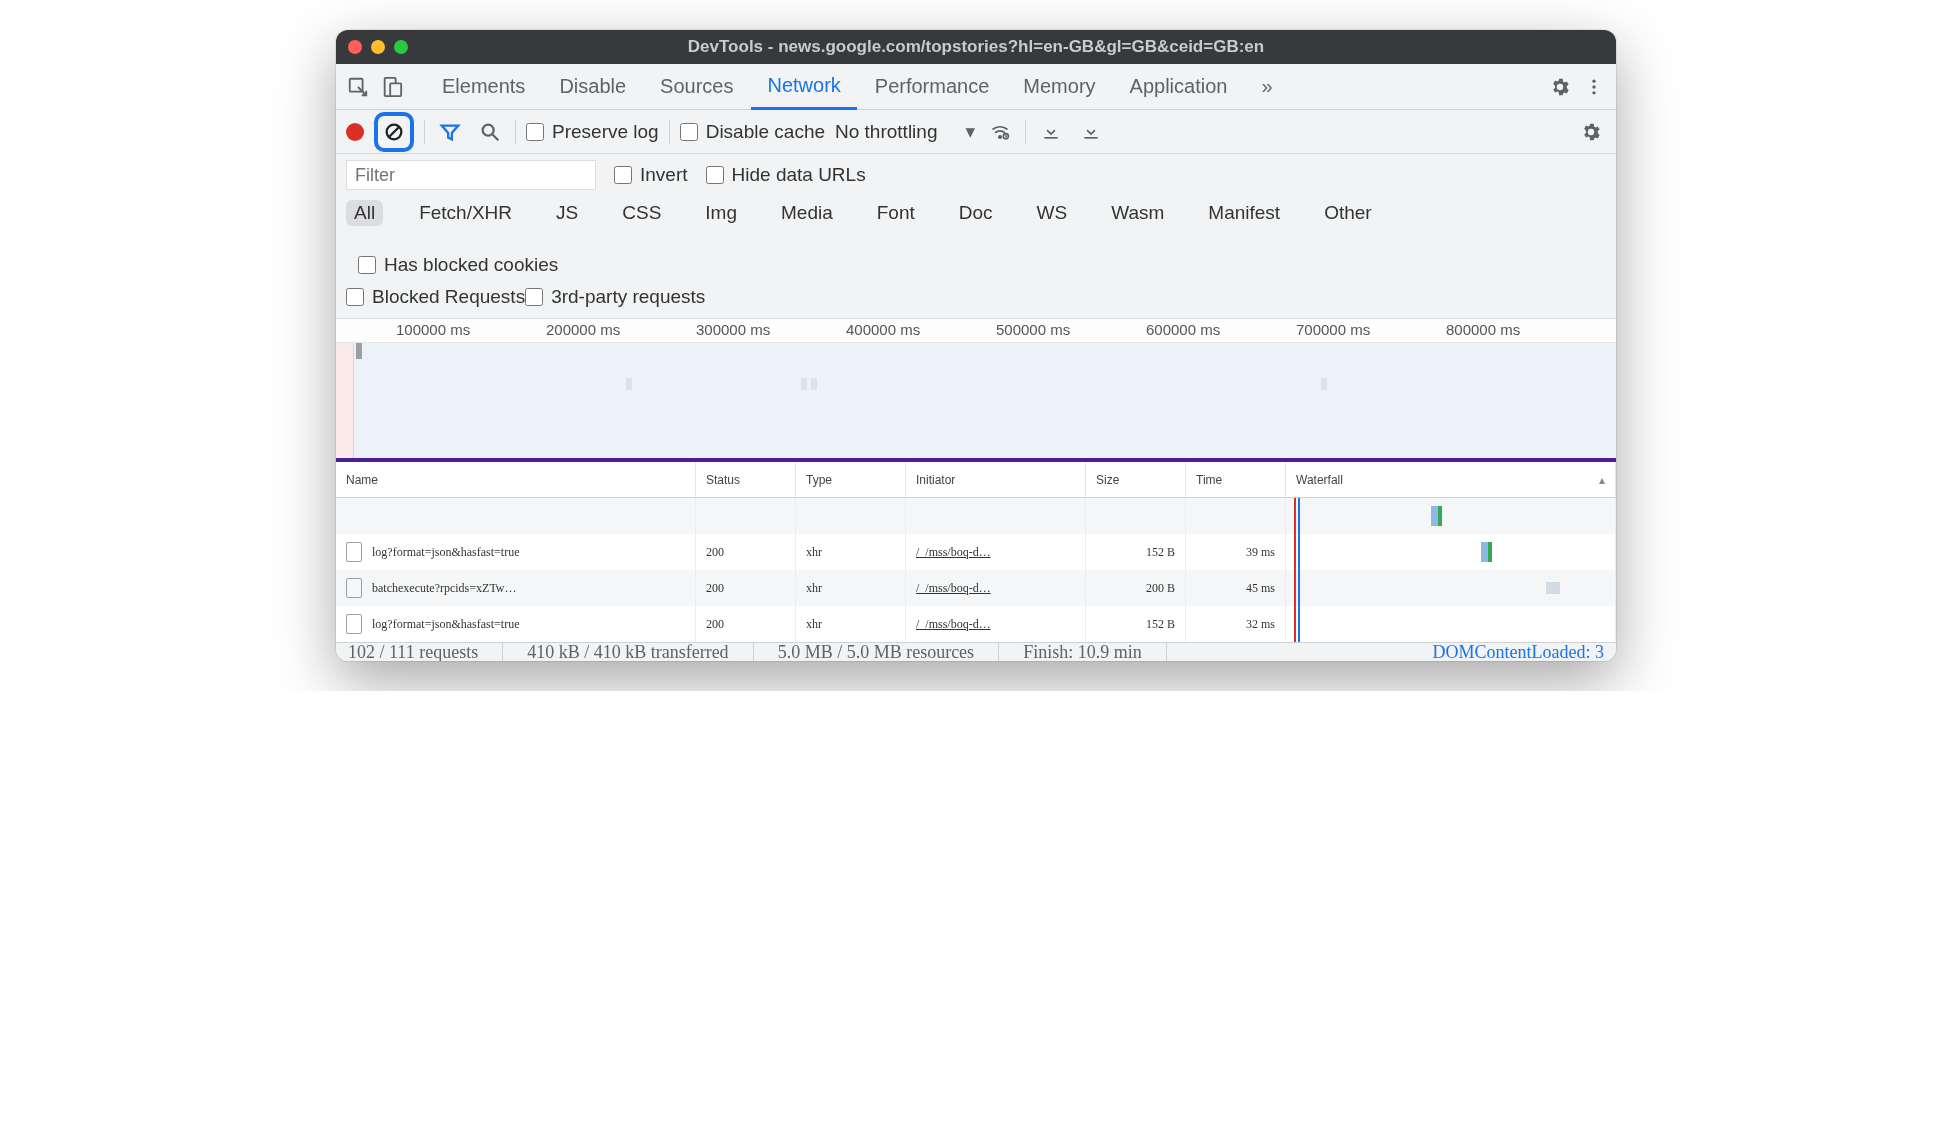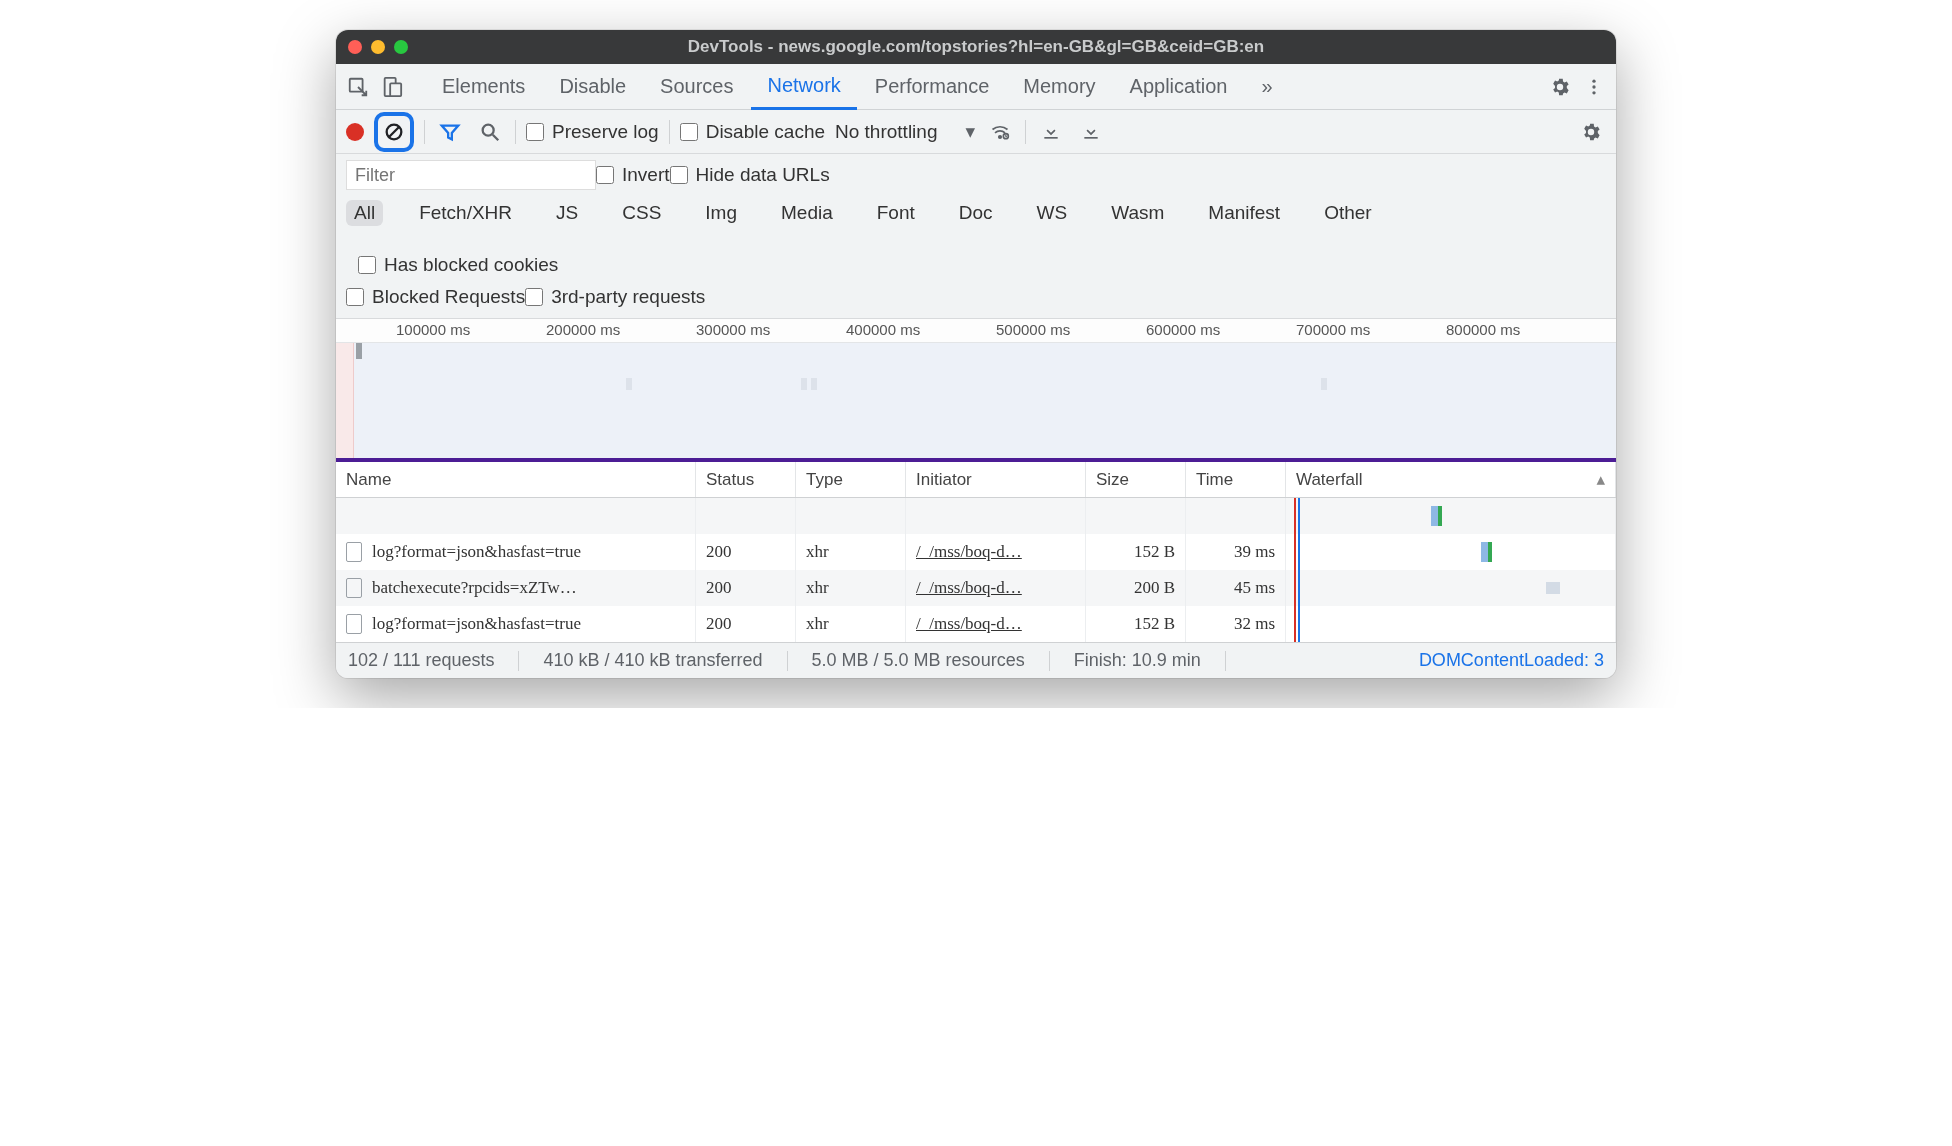--- a/index.html
+++ b/index.html
@@ -79,21 +79,21 @@
   .throttling { display:flex; align-items:center; gap:8px; cursor:pointer;}
 
   
   .filterbar {
     padding: 6px 10px 10px;
     border-bottom:1px solid #d8dadc;
     background:#f1f3f4;
     font-size:19px;
     color:#333;
   }
-  .filter-row1 { display:flex; align-items:center; margin-bottom:10px;}
+  .filter-row1 { display:flex; align-items:center; gap:18px; margin-bottom:10px;}
   .filter-input {
     width:250px; height:30px; background:#fff; border:1px solid #ddd; padding:2px 8px; font-size:18px; color:#888;
   }
   .type-pills { display:flex; align-items:center; gap:28px; flex-wrap:wrap;}
   .pill { padding:2px 8px; border-radius:6px; cursor:pointer;}
   .pill.active { background:#dcdde0; }
   .filter-row3 { display:flex; margin-top:10px;}
 
   
   .timeline {
@@ -107,43 +107,43 @@
   .time-ruler .tick { position:absolute; top:2px; }
   .time-overview {
     position:relative; height:115px; background:#edf1f8;
   }
   .time-overview .start-band { position:absolute; left:0; top:0; bottom:0; width:18px; background:#f9e9e9; border-right:1px solid #eecbcb;}
   .time-overview .marker { position:absolute; top:0; bottom:0; width:14px; }
   .time-overview .marker .bar { position:absolute; left:4px; top:0; width:6px; height:16px; background:#9aa0a6;}
   .time-overview .faint { position:absolute; top:35px; width:6px; height:12px; background:#dde2ea; }
 
   
-  .net-table { background:#fff; font-size:17px; color:#333;}
+  .net-table { background:#fff; font-size:12px; color:#333;}
   .thead, .trow { display:grid; grid-template-columns: 360px 100px 110px 180px 100px 100px 1fr; align-items:center;}
   .thead { height:36px; border-bottom:1px solid #cfd1d3; color:#444; font-weight:500; position:relative;}
   .thead > div { padding:0 10px; border-right:1px solid #e3e5e7; height:100%; display:flex; align-items:center;}
   .thead .sort-ind { margin-left:auto; color:#888;}
   .trow { height:36px; border-bottom:0;font-family:Liberation Serif, serif;}
   .trow:nth-child(odd){ background:#fff;}
   .trow:nth-child(even){ background:#f5f6f7;}
   .trow > div { padding:0 10px; border-right:1px solid #eceef0; height:100%; display:flex; align-items:center; white-space:nowrap; overflow:hidden; text-overflow:ellipsis;}
   .name-cell { display:flex; align-items:center; gap:10px;}
   .doc-icon { width:16px; height:20px; border:1.5px solid #9aa0a6; border-radius:2px; flex:0 0 auto;}
   .initiator-link { text-decoration:underline; color:#333; cursor:pointer;}
   .size-cell, .time-cell { justify-content:flex-end;}
   .waterfall-cell { position:relative;}
   .wf-line { position:absolute; top:0; bottom:0; width:2px;}
   .wf-red { background:#d93025;}
   .wf-blue { background:#1a73e8;}
   .wf-chunk { position:absolute; top:8px; height:20px; width:10px;}
 
   
   .statusbar {
-    display:flex; align-items:center; height:36px; padding:0 12px; gap:18px;
-    border-top:1px solid #cfd1d3; background:#f1f3f4; font-size:18px; color:#5f6368;
+    display:flex; align-items:center; height:19px; padding:0 12px; gap:18px;
+    border-top:1px solid #cfd1d3; background:#f1f3f4; font-size:18px; color:#5f6368;font-family:Liberation Serif, serif;
   }
   .statusbar .sep { width:1px; height:20px; background:#cfd1d3; margin:0 6px;}
   .statusbar .dcl { color:#1a73e8; margin-left:auto;}
 
   svg { display:block; }
 </style>
 </head>
 <body>
 
 <div class="window">

